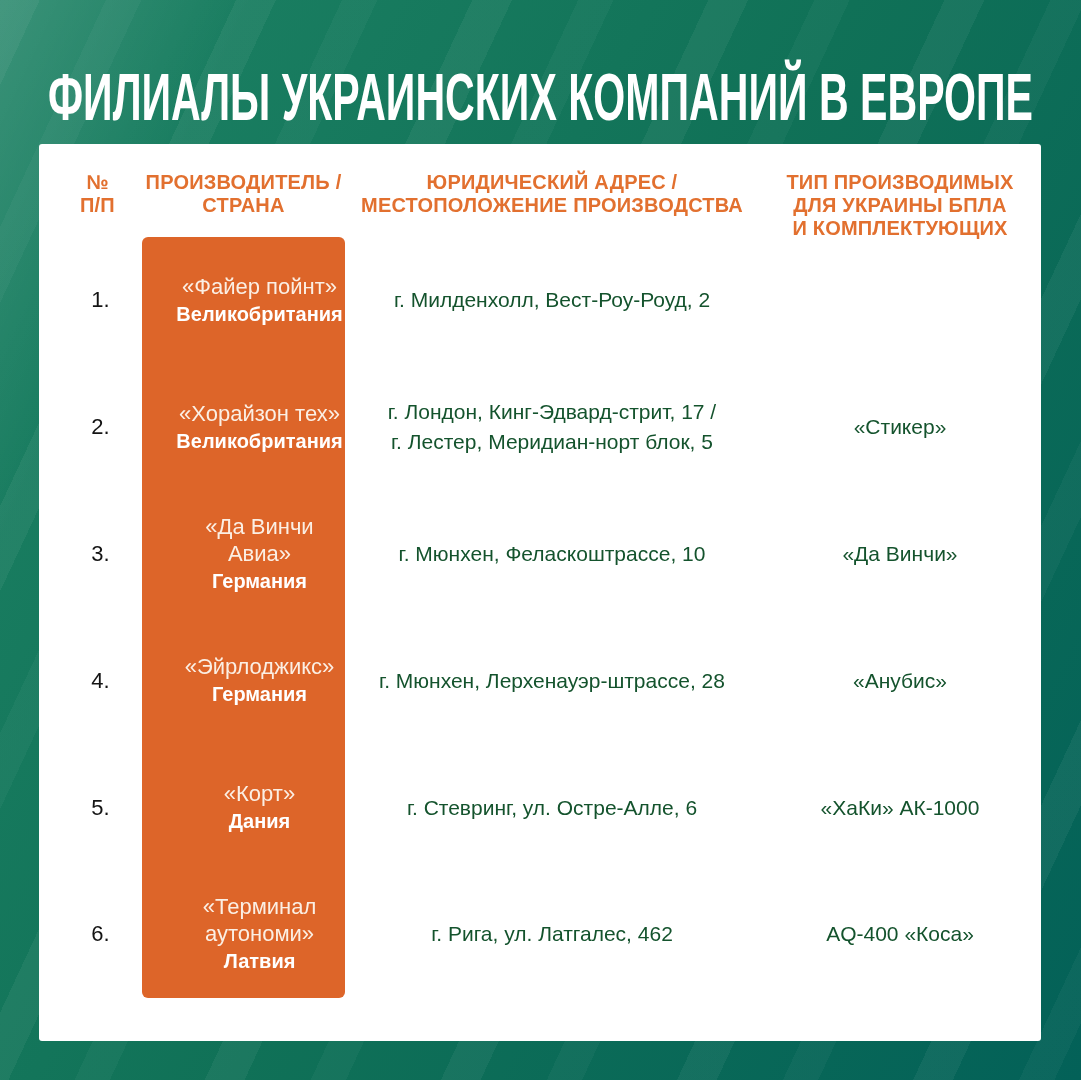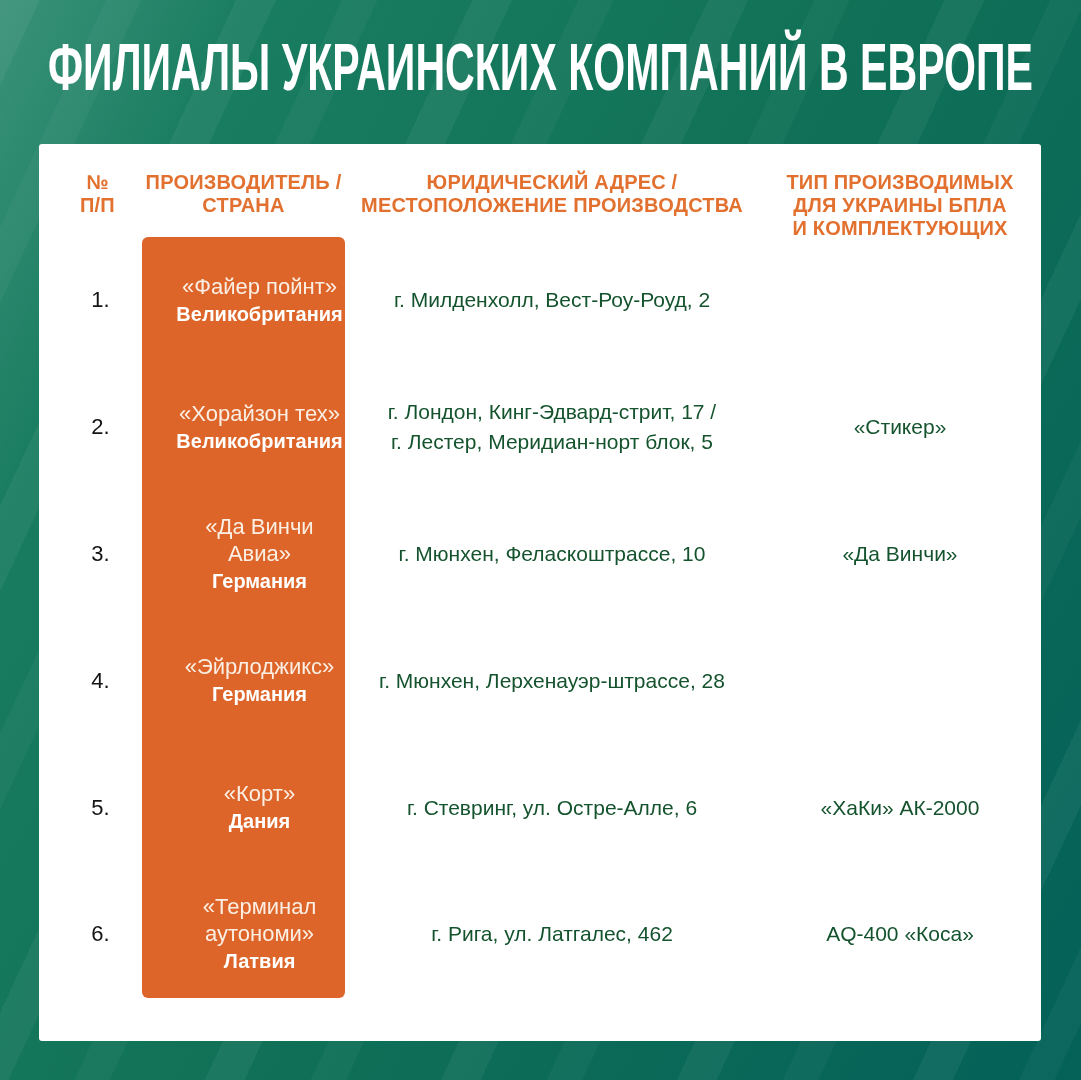--- a/index.html
+++ b/index.html
@@ -12,21 +12,21 @@
       linear-gradient(115deg, rgba(255,255,255,0.13) 0%, rgba(255,255,255,0) 16%),
       repeating-linear-gradient(115deg,
         rgba(255,255,255,0.05) 0px, rgba(255,255,255,0.05) 36px,
         rgba(255,255,255,0) 36px, rgba(255,255,255,0) 96px,
         rgba(255,255,255,0.035) 96px, rgba(255,255,255,0.035) 128px,
         rgba(255,255,255,0) 128px, rgba(255,255,255,0) 214px),
       linear-gradient(120deg, #1d8264 0%, #107157 50%, #036158 100%);
   }
 
   .title-wrap{
-    position:absolute;left:40px;top:26px;width:1001px;height:82px;
+    position:absolute;left:40px;top:56px;width:1001px;height:82px;
   }
   .title-wrap svg text{
     font-family:"Liberation Sans",sans-serif;
     font-weight:700;
   }
 
   .card{
     position:absolute;left:39px;top:144px;width:1002px;height:897px;
     background:#ffffff;border-radius:3px;
   }
@@ -112,28 +112,29 @@
     </div>
     <div class="cell addr r3 c3">г. Мюнхен, Феласкоштрассе, 10</div>
     <div class="cell type r3 c4">«Да Винчи»</div>
 
     <div class="cell num r4 c1">4.</div>
     <div class="cell company-cell r4 c2">
       <span class="company-name">«Эйрлоджикс»</span>
       <span class="country-name">Германия</span>
     </div>
     <div class="cell addr r4 c3">г. Мюнхен, Лерхенауэр-штрассе, 28</div>
+    <div class="cell type r4 c4">«Анубис»</div>
 
     <div class="cell num r5 c1">5.</div>
     <div class="cell company-cell r5 c2">
       <span class="company-name">«Корт»</span>
       <span class="country-name">Дания</span>
     </div>
     <div class="cell addr r5 c3">г. Стевринг, ул. Остре-Алле, 6</div>
-    <div class="cell type r5 c4">«ХаКи» АК-2000</div>
+    <div class="cell type r5 c4">«ХаКи» АК-1000</div>
 
     <div class="cell num r6 c1">6.</div>
     <div class="cell company-cell r6 c2">
       <span class="company-name">«Терминал
 аутономи»</span>
       <span class="country-name">Латвия</span>
     </div>
     <div class="cell addr r6 c3">г. Рига, ул. Латгалес, 462</div>
     <div class="cell type r6 c4">AQ-400 «Коса»</div>
 

